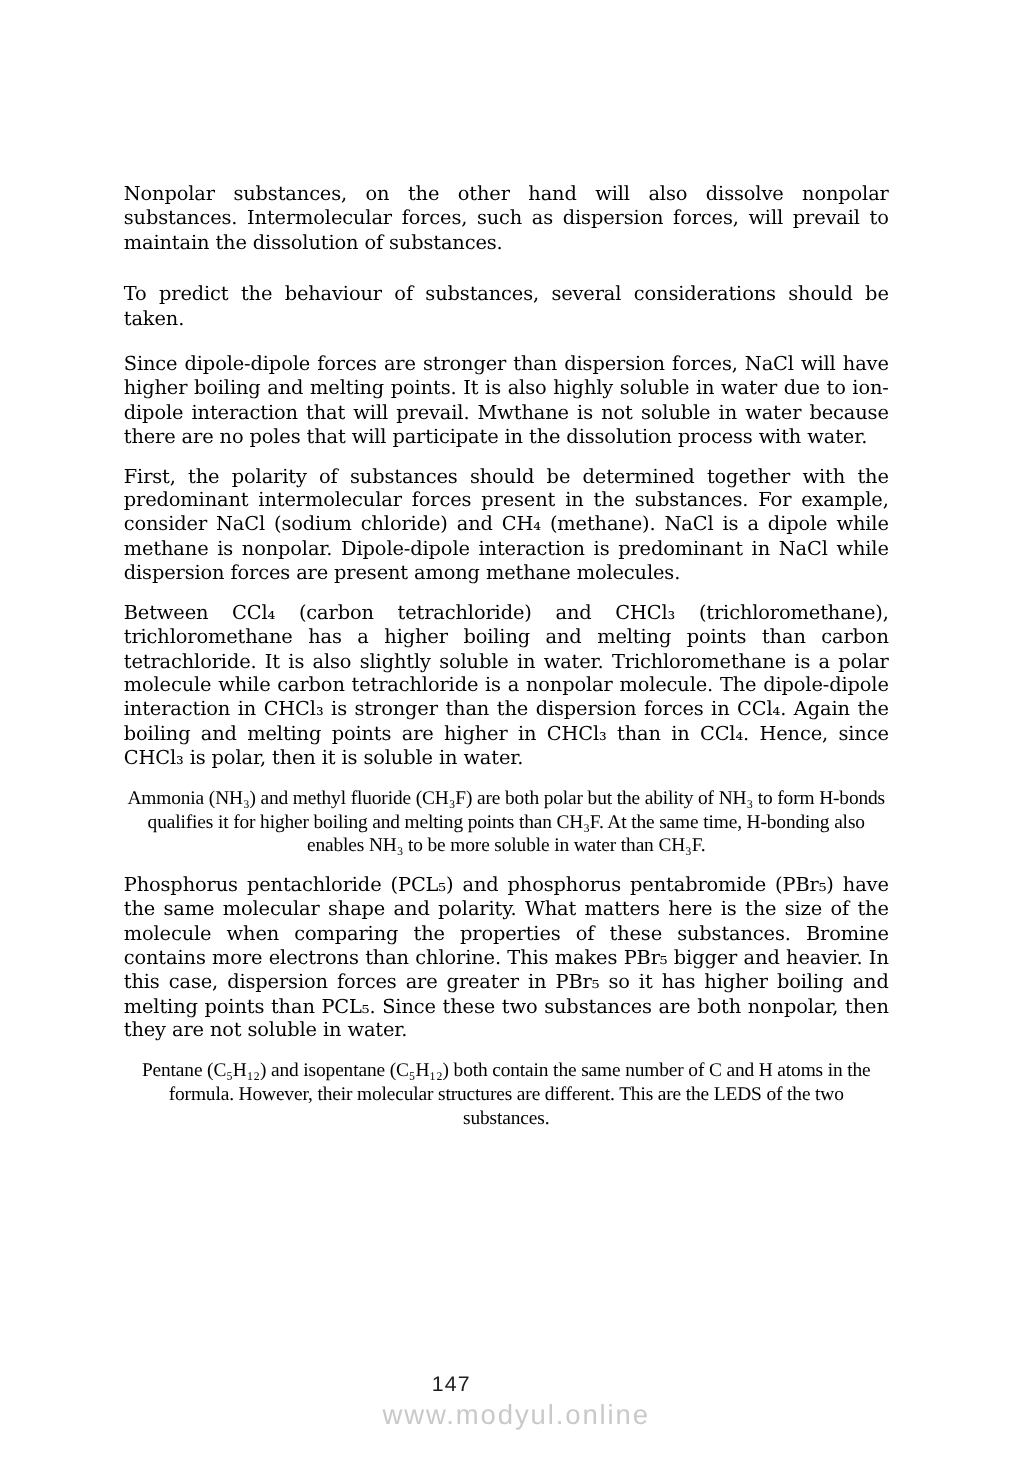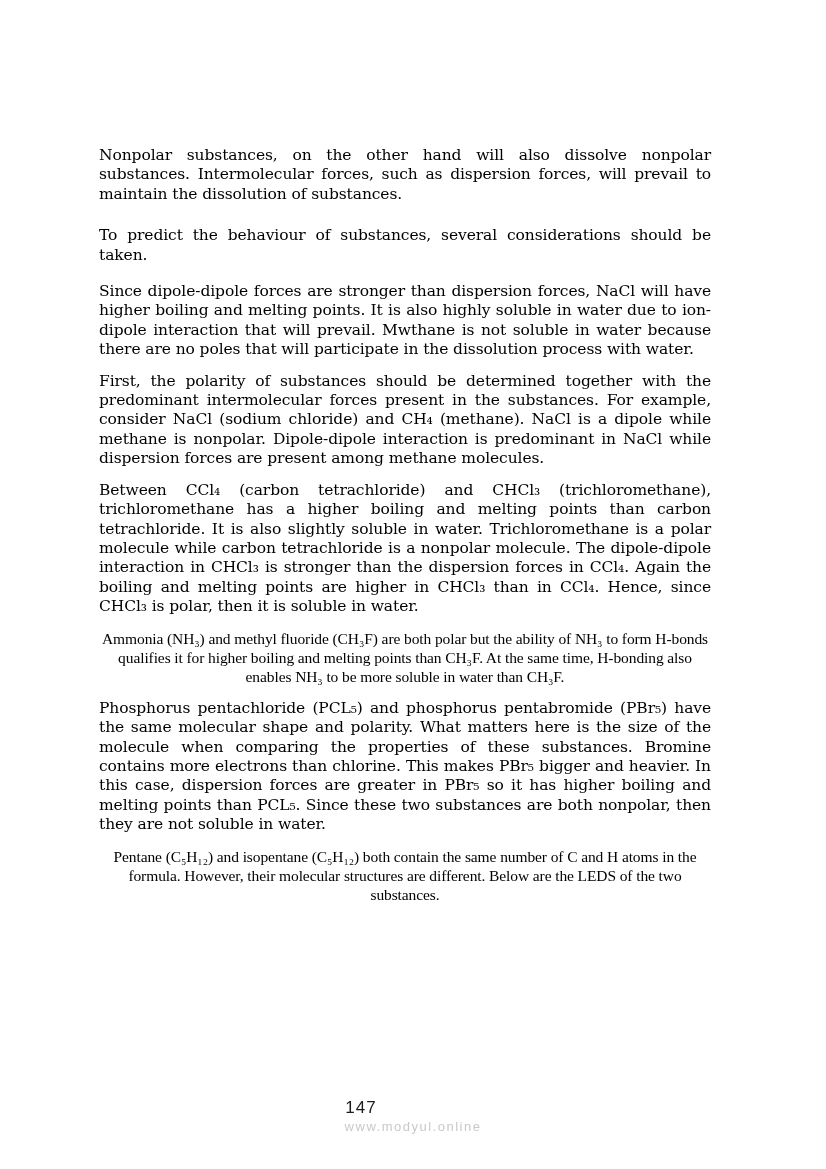--- a/index.html
+++ b/index.html
@@ -44,38 +44,38 @@
     color: #1c1c1c;
     letter-spacing: 1px;
   }
   .watermark {
     position: absolute;
     top: 1119px;
     left: 0;
     width: 826px;
     text-align: center;
     font-family: "Liberation Sans", sans-serif;
-    font-size: 13px;
+    font-size: 22px;
     color: #c9c9c9;
     letter-spacing: 1.5px;
   }
 </style>
 </head>
 <body>
 
 <div class="page">
 
   <div class="content">
     <p class="gap-xl">Nonpolar substances, on the other hand will also dissolve nonpolar substances. Intermolecular forces, such as dispersion forces, will prevail to maintain the dissolution of substances.</p>
     <p class="gap-lg">To predict the behaviour of substances, several considerations should be taken.</p>
     <p>Since dipole-dipole forces are stronger than dispersion forces, NaCl will have higher boiling and melting points. It is also highly soluble in water due to ion-dipole interaction that will prevail. Mwthane is not soluble in water because there are no poles that will participate in the dissolution process with water.</p>
     <p>First, the polarity of substances should be determined together with the predominant intermolecular forces present in the substances. For example, consider NaCl (sodium chloride) and CH₄ (methane). NaCl is a dipole while methane is nonpolar. Dipole-dipole interaction is predominant in NaCl while dispersion forces are present among methane molecules.</p>
     <p>Between CCl₄ (carbon tetrachloride) and CHCl₃ (trichloromethane), trichloromethane has a higher boiling and melting points than carbon tetrachloride. It is also slightly soluble in water.  Trichloromethane is a polar molecule while carbon tetrachloride is a nonpolar molecule. The dipole-dipole interaction in CHCl₃ is stronger than the dispersion forces in CCl₄. Again the boiling and melting points are higher in CHCl₃ than in CCl₄. Hence, since CHCl₃ is polar, then it is soluble in water.</p>
     <p class="ragged">Ammonia (NH₃) and methyl fluoride (CH₃F) are both polar but the ability of NH₃ to form H-bonds qualifies it for higher boiling and melting points than CH₃F. At the same time, H-bonding also enables NH₃ to be more soluble in water than CH₃F.</p>
     <p>Phosphorus pentachloride (PCL₅) and phosphorus pentabromide (PBr₅) have the same molecular shape and polarity. What matters here is the size of the molecule when comparing the properties of these substances. Bromine contains more electrons than chlorine. This makes PBr₅ bigger and heavier. In this case, dispersion forces are greater in PBr₅ so it has higher boiling and melting points than PCL₅.  Since these two substances are both nonpolar, then they are not soluble in water.</p>
-    <p class="ragged">Pentane (C₅H₁₂) and isopentane (C₅H₁₂) both contain the same number of C and H atoms in the formula. However, their molecular structures are different. Below are the LEDS of the two substances.</p>
+    <p class="ragged">Pentane (C₅H₁₂) and isopentane (C₅H₁₂) both contain the same number of C and H atoms in the formula. However, their molecular structures are different. This are the LEDS of the two substances.</p>
   </div>
 
   <div class="page-number">147</div>
 
   <div class="watermark">www.modyul.online</div>
 
 </div>
 
 </body></html>

